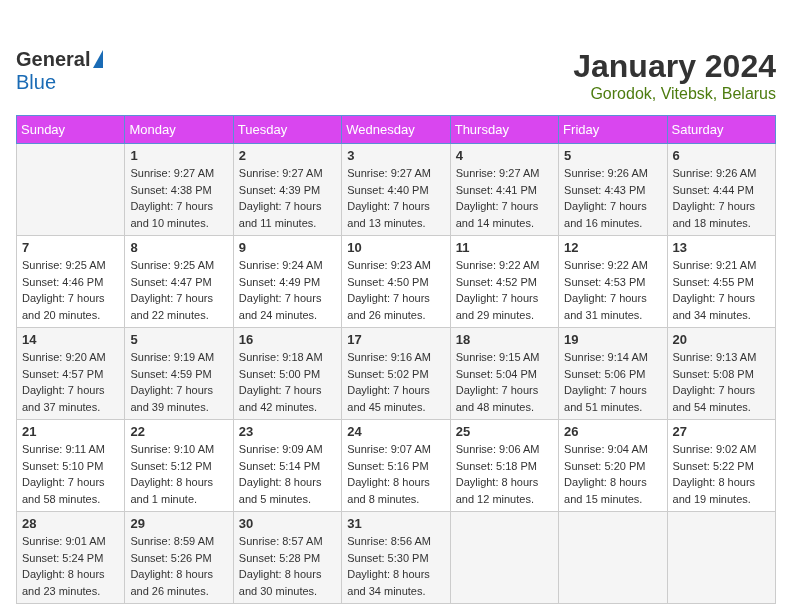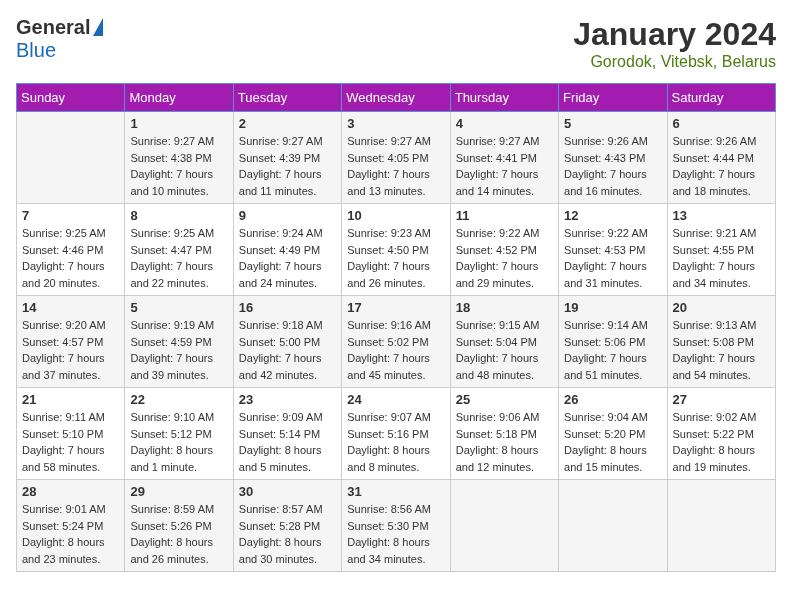--- a/index.html
+++ b/index.html
@@ -8,20 +8,21 @@
       background: #fff;
       width: 792px;
       min-height: 612px;
       padding: 16px;
     }
     .header {
       display: flex;
       justify-content: space-between;
       align-items: flex-start;
       margin-bottom: 12px;
+      margin-top: 32px;
     }
     .logo {
       display: flex;
       flex-direction: column;
       align-items: flex-start;
     }
     .logo-top {
       display: flex;
       align-items: center;
     }
@@ -55,21 +56,21 @@
     .title-location {
       font-size: 16px;
       color: #4d7c0f;
     }
     .calendar {
       width: 100%;
       border-collapse: collapse;
       font-size: 11px;
     }
     .calendar thead tr th {
-      background-color: #a21caf;
+      background-color: #d946ef;
       color: #fff;
       padding: 6px 4px;
       text-align: left;
       font-size: 13px;
       font-weight: normal;
       border: 1px solid #5a8ed5;
     }
     .calendar tbody tr td {
       border: 1px solid #ccc;
       vertical-align: top;
@@ -140,21 +141,21 @@
           <div class="day-detail">
             <span>Sunrise: 9:27 AM</span><br>
             <span>Sunset: 4:39 PM</span><br>
             <span>Daylight: 7 hours and 11 minutes.</span>
           </div>
         </td>
         <td>
           <span class="day-number">3</span>
           <div class="day-detail">
             <span>Sunrise: 9:27 AM</span><br>
-            <span>Sunset: 4:05 PM</span><br>
+            <span>Sunset: 4:40 PM</span><br>
             <span>Daylight: 7 hours and 13 minutes.</span>
           </div>
         </td>
         <td>
           <span class="day-number">4</span>
           <div class="day-detail">
             <span>Sunrise: 9:27 AM</span><br>
             <span>Sunset: 4:41 PM</span><br>
             <span>Daylight: 7 hours and 14 minutes.</span>
           </div>

